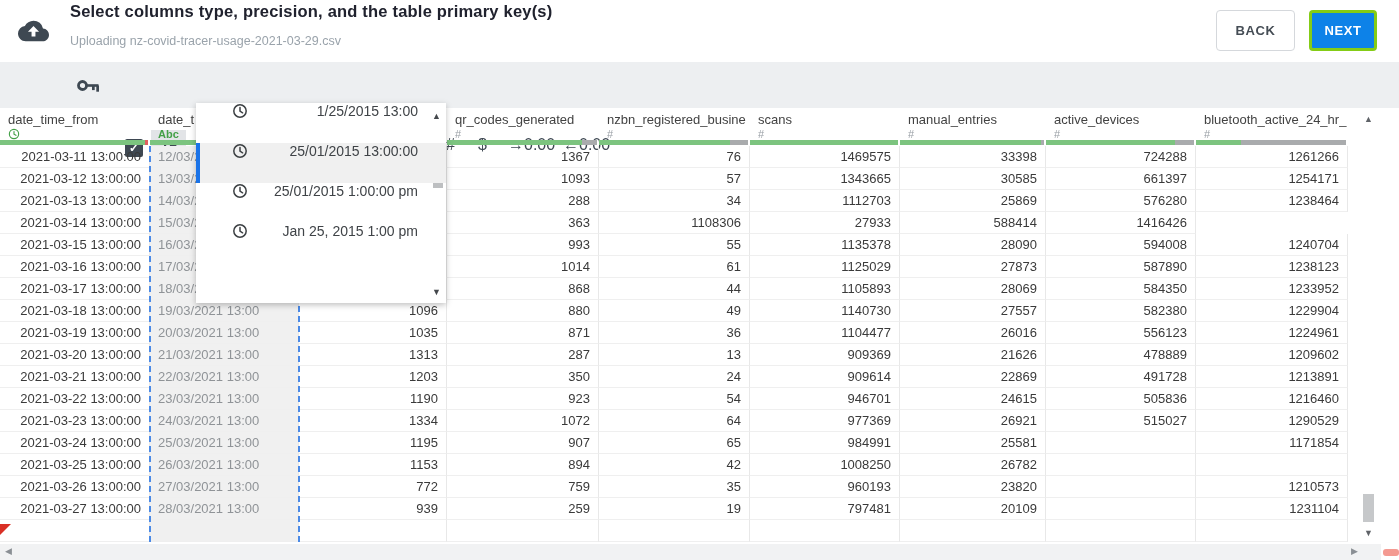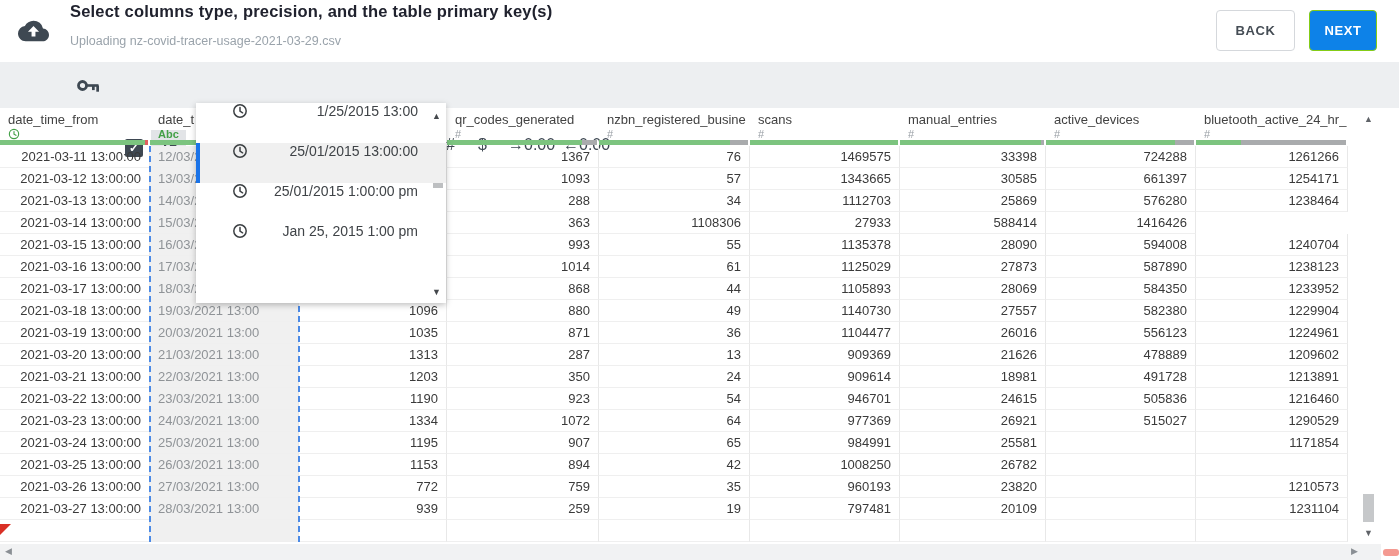--- a/index.html
+++ b/index.html
@@ -8,21 +8,21 @@
   .page { position:relative; width:1399px; height:560px; background:#fff; overflow:hidden; }
 
   
   .app-header { position:absolute; left:0; top:0; width:1399px; height:62px; background:#fff; }
   .upload-icon { position:absolute; left:18px; top:18px; }
   .title { position:absolute; left:70px; top:2px; font-size:16.5px; font-weight:600; color:#20222e; letter-spacing:.2px; }
   .subtitle { position:absolute; left:70px; top:34px; font-size:12.5px; font-weight:500; color:#9aa3ab; }
   .btn { position:absolute; top:10px; height:41px; border-radius:4px; font-size:13px; font-weight:700;
          letter-spacing:.6px; display:flex; align-items:center; justify-content:center; cursor:pointer; }
   .btn-back { left:1216px; width:79px; background:#fff; border:1px solid #d5d8dc; color:#454d55; }
-  .btn-next { left:1309px; width:68px; background:#0d82e8; border:1px solid #84cc16; color:#fff; }
+  .btn-next { left:1309px; width:68px; background:#0d82e8; border:3px solid #84cc16; color:#fff; }
 
   
   .toolbar { position:absolute; left:0; top:62px; width:1399px; height:46px; background:#edeff1; }
   .key-icon { position:absolute; left:76px; top:15px; }
   .checkbox { position:absolute; left:125px; top:77px; width:18px; height:18px; background:#3e4852;
               border-radius:2px; color:#fff; font-size:12px; font-weight:700; text-align:center; line-height:18px; }
   .tt-btn { position:absolute; left:151px; top:68px; width:35px; height:34px; background:#e2e4e7;
             display:flex; align-items:center; justify-content:center; font-size:15px; font-weight:600;
             color:#3e4852; font-variant:small-caps; }
   .type-select { position:absolute; left:197px; top:68px; width:231px; height:34px; background:#e0e2e5;
@@ -316,21 +316,21 @@
           <div class="t-cell right">478889</div>
           <div class="t-cell right">1209602</div>
         </div>
         <div class="t-row">
           <div class="t-cell right">2021-03-21 13:00:00</div>
           <div class="t-cell selcol">22/03/2021 13:00</div>
           <div class="t-cell right">1203</div>
           <div class="t-cell right">350</div>
           <div class="t-cell right">24</div>
           <div class="t-cell right">909614</div>
-          <div class="t-cell right">18981</div>
+          <div class="t-cell right">22869</div>
           <div class="t-cell right">491728</div>
           <div class="t-cell right">1213891</div>
         </div>
         <div class="t-row">
           <div class="t-cell right">2021-03-22 13:00:00</div>
           <div class="t-cell selcol">23/03/2021 13:00</div>
           <div class="t-cell right">1190</div>
           <div class="t-cell right">923</div>
           <div class="t-cell right">54</div>
           <div class="t-cell right">946701</div>

